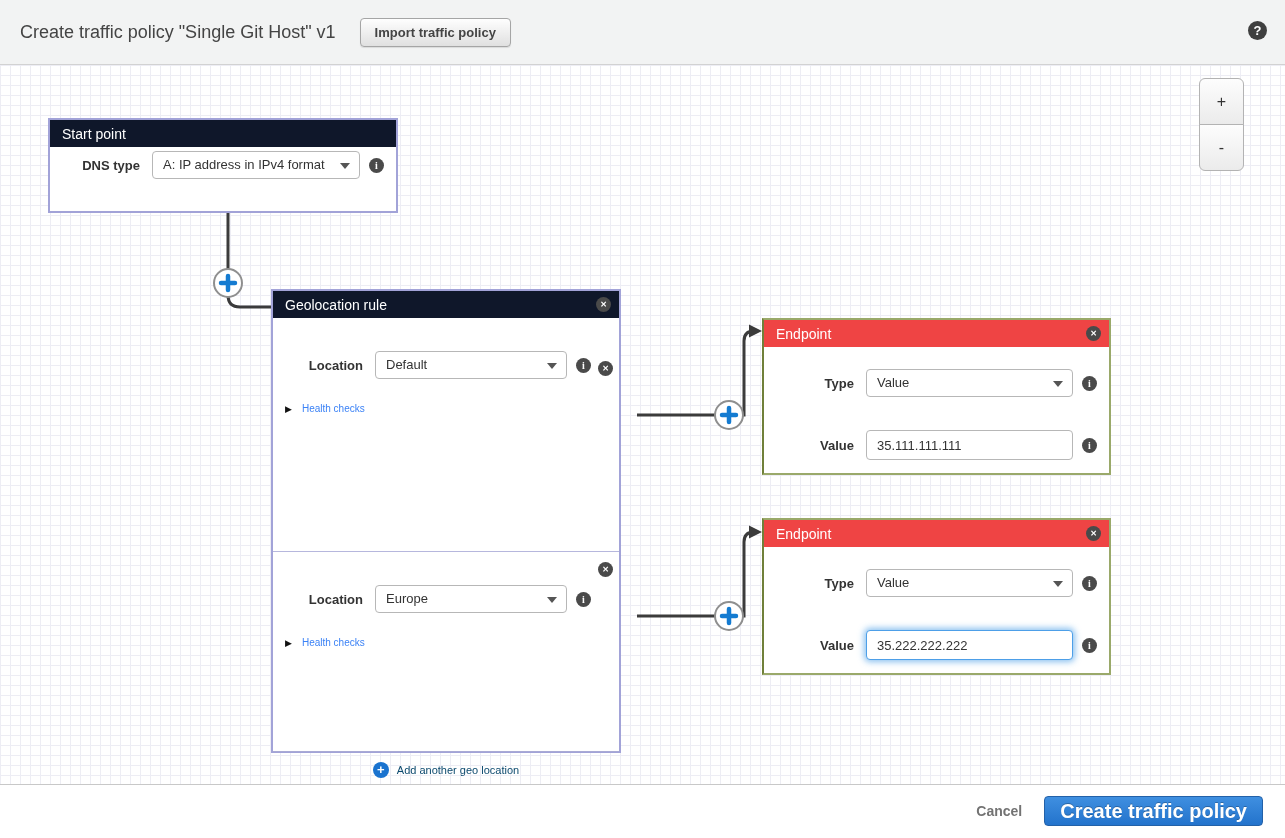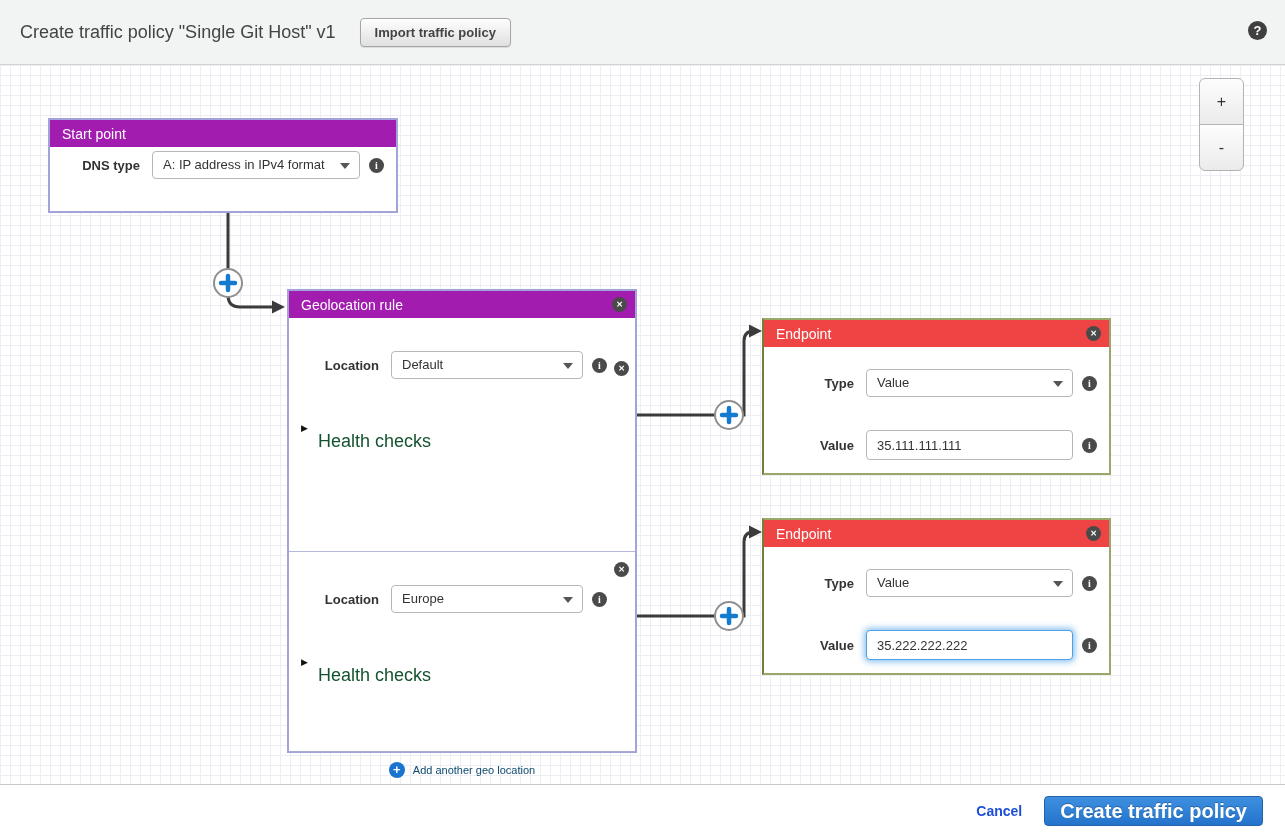--- a/index.html
+++ b/index.html
@@ -29,26 +29,26 @@
   .zoombtn { width:45px; height:47px; background:linear-gradient(#fdfdfd,#ebebeb);
     border:1px solid #b3b3b3; font-size:16px; color:#333; cursor:pointer; display:block; }
   .zoombtn.zin { border-radius:6px 6px 0 0; }
   .zoombtn.zout { border-radius:0 0 6px 6px; margin-top:-1px; }
 
   
   .node { position:absolute; background:#fff; z-index:2; }
   .node-header { height:27px; display:flex; align-items:center; padding:0 12px;
     color:#fff; font-size:14px; position:relative; }
   .purple { border:2px solid #a2a3d8; }
-  .purple .node-header { background:#a21caf; }
+  .purple .node-header { background:#0f172a; }
   .green  { border:2px solid #9aa96a; border-left-color:#70803a; }
   .green  .node-header { background:#ef4444; }
 
   .startpoint { left:48px; top:53px; width:350px; height:95px; }
-  .geo { left:287px; top:224px; width:350px; height:464px; }
+  .geo { left:271px; top:224px; width:350px; height:464px; }
   .geo-section { position:relative; height:200px; }
   .geo-section + .geo-section { border-top:1px solid #b6b7dd; }
   .geo-footer { height:37px; border-top:1px solid #a9aad5; display:flex;
     align-items:center; justify-content:center; gap:8px; cursor:pointer; }
   .ep1 { left:762px; top:253px; width:349px; height:157px; }
   .ep2 { left:762px; top:453px; width:349px; height:157px; }
 
   .row { display:flex; align-items:center; padding:0 12px; }
   .row .lbl { width:78px; text-align:right; font-size:13px; font-weight:bold;
     color:#333; margin-right:12px; flex:none; }
@@ -64,36 +64,36 @@
   .info-icon { width:15px; height:15px; flex:none; margin-left:9px; border-radius:50%;
     background:#4a4a4a; color:#fff; font:bold 10px/15px "Liberation Serif",serif;
     text-align:center; cursor:pointer; }
   .close-icon { width:15px; height:15px; border-radius:50%; background:#4a4a4a; color:#fff;
     font:bold 8px/15px "Liberation Sans",sans-serif; text-align:center; cursor:pointer; }
   .hdr-close { position:absolute; right:8px; top:6px; }
   .sec-close { position:absolute; right:6px; top:10px; }
 
   .hc { display:flex; align-items:center; gap:10px; margin:24px 0 0 12px; cursor:pointer; }
   .hc .tri { font-size:9px; color:#111; }
-  .hc .hc-lbl { font-size:18px; color:#14532d;margin-top:28px; }
+  .hc .hc-lbl { font-size:10px; color:#3b82f6; }
 
   .plus-badge { width:16px; height:16px; border-radius:50%; background:#1a73cf; color:#fff;
     font:bold 13px/16px "Liberation Sans",sans-serif; text-align:center; }
   .add-link { font-size:11px; color:#0c4a6e; }
 
   
   .startpoint .row { margin-top:4px; }
   .geo-section .row { margin-top:33px; padding-right:28px; }
   .ep-row1 { margin-top:22px;border-radius:10px; }
   .ep-row2 { margin-top:33px; }
 
   
   .footer { height:52px; display:flex; align-items:center; justify-content:flex-end;
     padding:0 22px; gap:22px; background:#fff; }
-  .cancel-link { font-size:14px; font-weight:bold; color:#1d4ed8; cursor:pointer; }
+  .cancel-link { font-size:14px; font-weight:bold; color:#737373; cursor:pointer; }
   .create-btn { height:30px; padding:0 15px; font-size:20px; font-weight:bold; color:#fff;
     background:linear-gradient(#3f8fe0,#2373cc); border:1px solid #2361a8; border-radius:4px;
     cursor:pointer; text-shadow:0 -1px 0 rgba(0,0,0,.25); }
 </style>
 </head>
 <body>
 
 <div class="topbar">
   <div class="page-title">Create traffic policy "Single Git Host" v1</div>
   <button class="import-btn">Import traffic policy</button>

